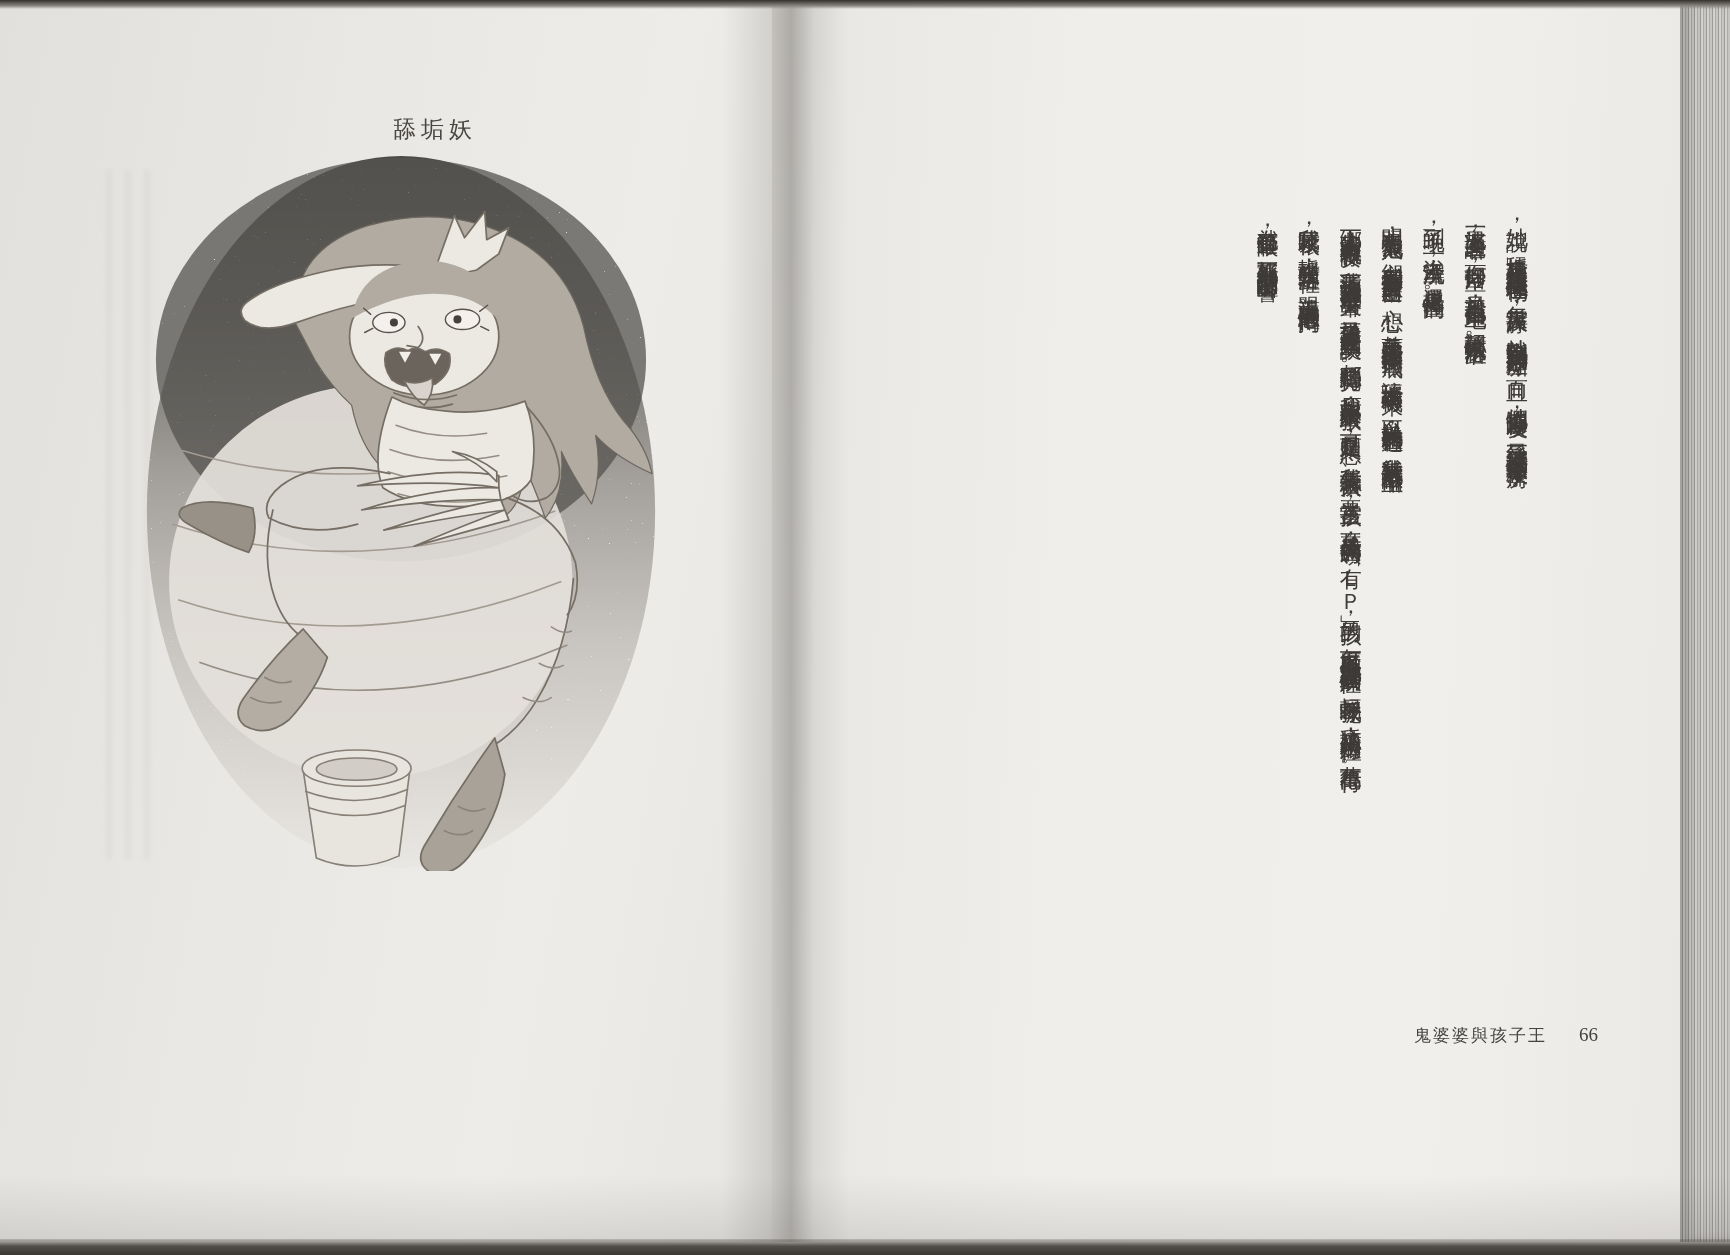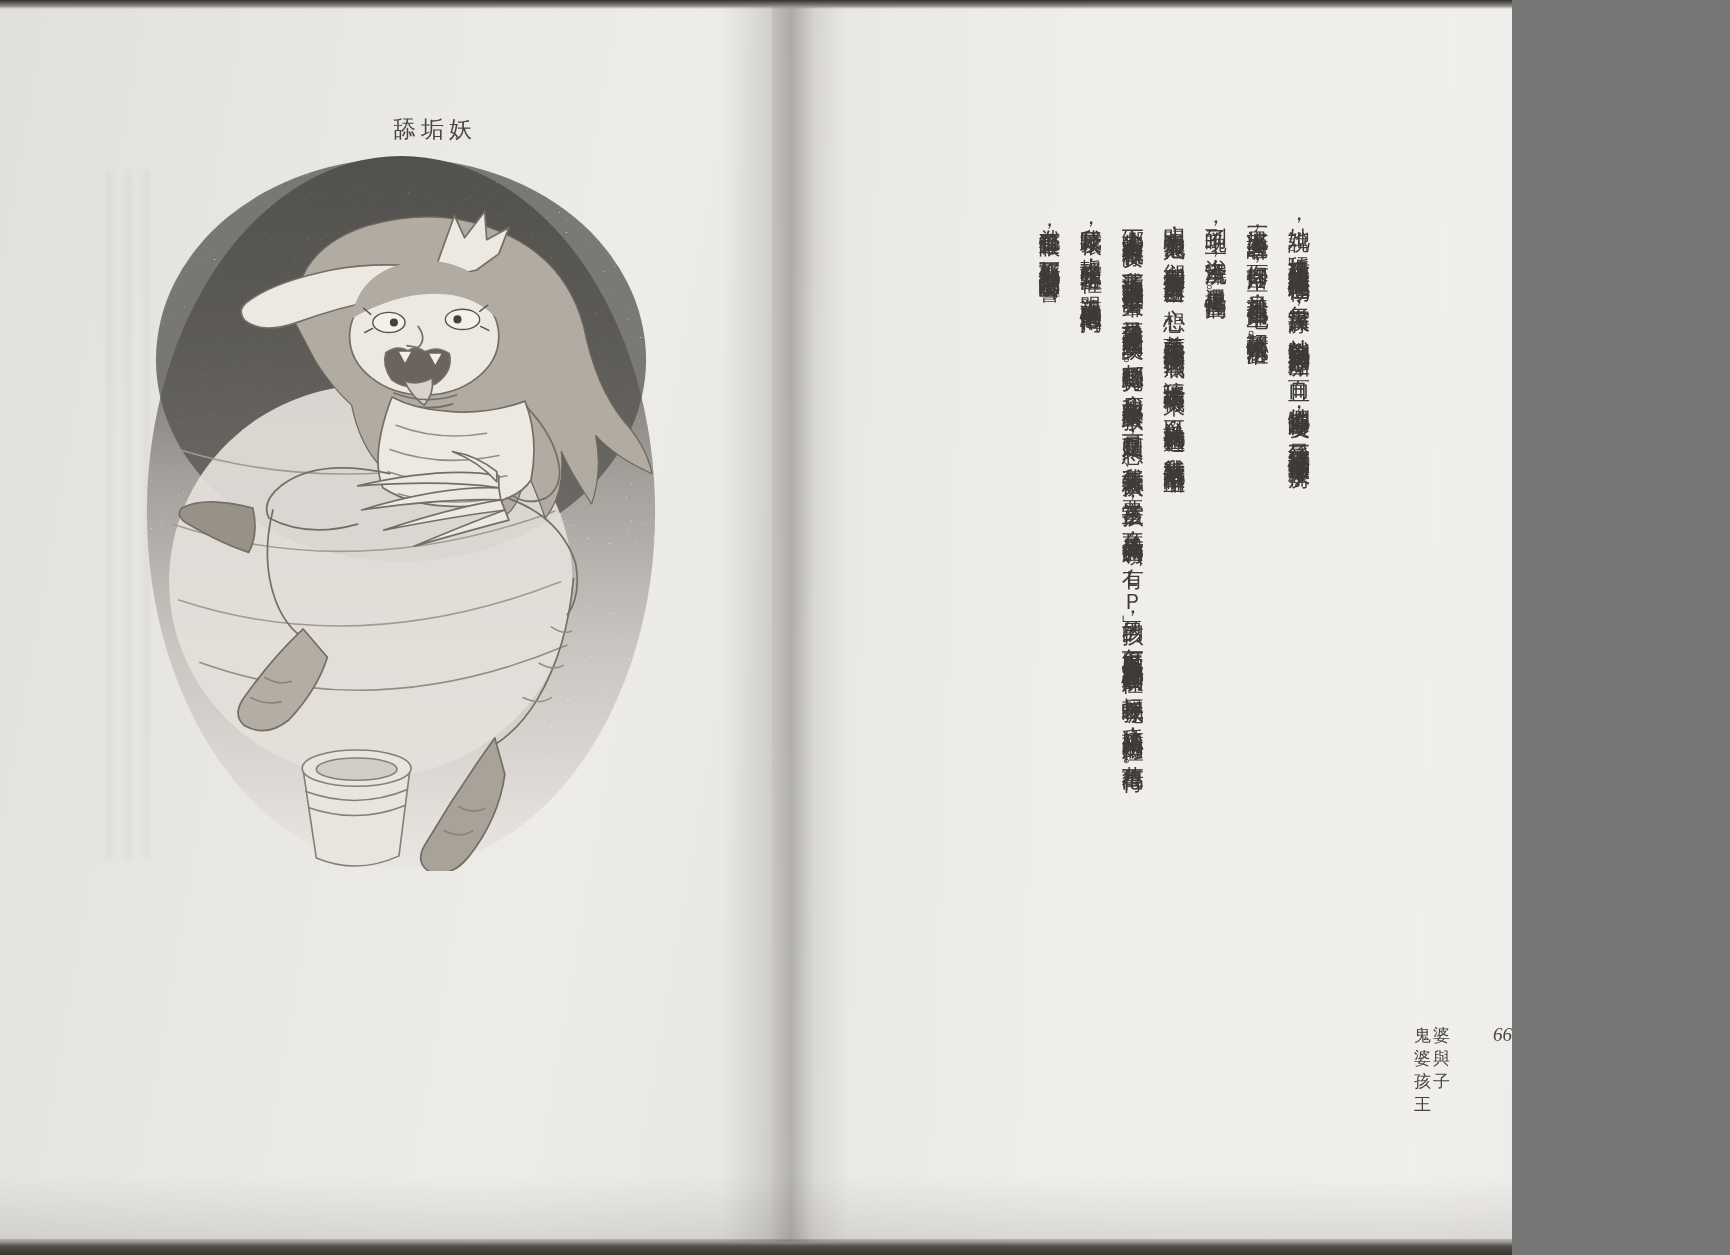--- a/index.html
+++ b/index.html
@@ -1,16 +1,16 @@
 <!DOCTYPE html>
 <html><head>
 <meta charset="utf-8">
 <style>
   html,body{margin:0;padding:0;background:#777;}
-  .canvas{position:relative;width:1512px;height:1255px;overflow:hidden;
+  .canvas{position:relative;width:1730px;height:1255px;overflow:hidden;
     background:#e8e7e4;font-family:"Liberation Serif","DejaVu Serif",serif;}
 
   
   .page-left{position:absolute;left:0;top:5px;width:772px;height:1237px;
     background:linear-gradient(100deg,#e1e0dd 0%,#e9e8e5 40%,#edece9 70%,#e7e6e3 100%);}
   .page-right{position:absolute;left:772px;top:5px;width:908px;height:1237px;
     background:linear-gradient(92deg,#dbd9d5 0%,#e9e8e5 7%,#efeeeb 35%,#f0efec 72%,#ebe9e6 100%);}
   .gutter{position:absolute;left:722px;top:0;width:128px;height:1242px;
     background:linear-gradient(90deg,rgba(80,75,70,0) 0%,rgba(80,75,70,.16) 38%,rgba(58,54,50,.30) 54%,rgba(80,75,70,.10) 72%,rgba(80,75,70,0) 100%);}
   .fore-edge{position:absolute;left:1680px;top:0;width:50px;height:1242px;
@@ -33,21 +33,21 @@
   
   .vtext{position:absolute;top:167px;right:192px;width:704px;height:814px;
     writing-mode:vertical-rl;-webkit-writing-mode:vertical-rl;
     font-size:22px;line-height:41.6px;letter-spacing:1.5px;color:#3e3b38;
     overflow:hidden;}
   .vtext p{margin:0;text-indent:2em;}
 
   .footer{position:absolute;left:1414px;top:1024px;display:flex;gap:32px;
     align-items:flex-start;color:#46433f;}
   .footer .t{font-size:17px;letter-spacing:2px;}
-  .footer .n{font-size:19px;font-style:italic;}
+  .footer .n{font-size:19px;}
 </style>
 </head>
 <body>
 
 <div class="canvas">
 
   <div class="page-left"></div>
   <div class="page-right"></div>
   <div class="ghost"></div>
 

